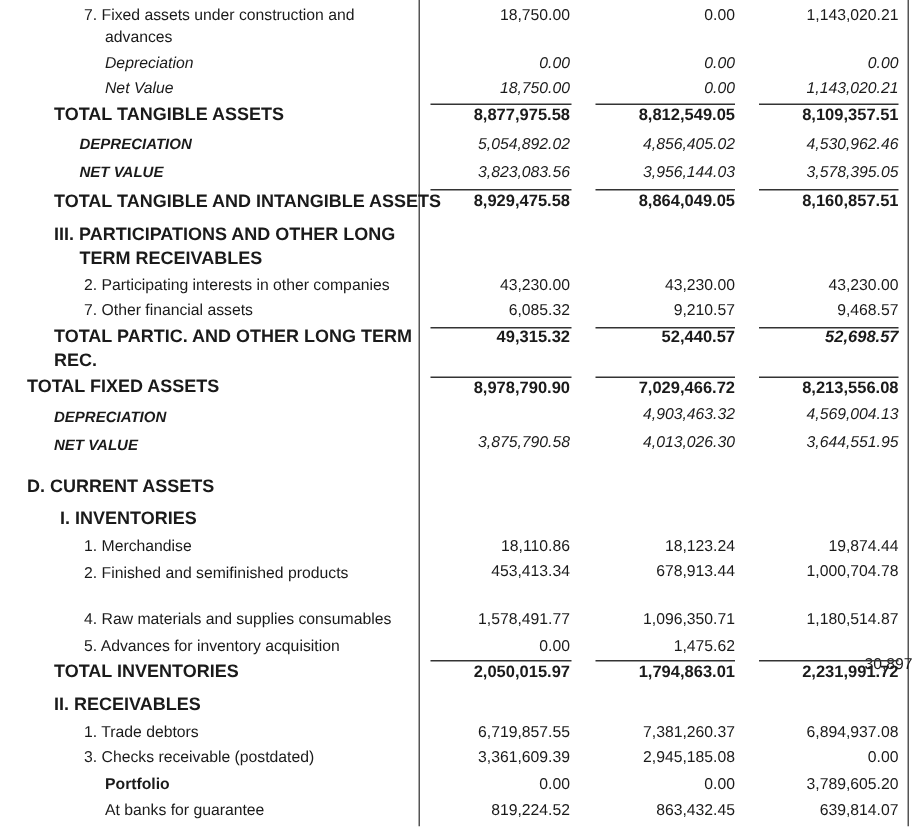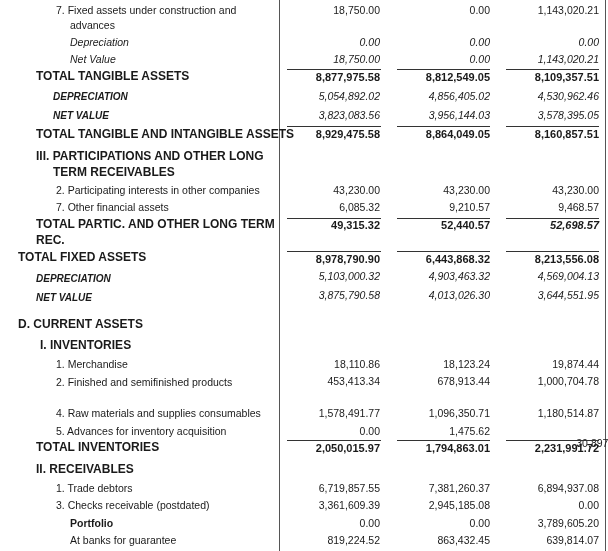--- a/index.html
+++ b/index.html
@@ -98,25 +98,24 @@
   <div class="num c1 bold" style="top:218px;">49,315.32</div>
   <div class="num c2 bold" style="top:218px;">52,440.57</div>
   <div class="num c3 bold" style="top:218px;font-style:italic;">52,698.57</div>
 
   <div class="rule r1" style="top:251px;"></div>
   <div class="rule r2" style="top:251px;"></div>
   <div class="rule r3" style="top:251px;"></div>
 
   <div class="label big" style="left:18px;top:250px;">TOTAL FIXED ASSETS</div>
   <div class="num c1 bold" style="top:252px;">8,978,790.90</div>
-  <div class="num c2 bold" style="top:252px;">6,443,868.32</div>
+  <div class="num c2 bold" style="top:252px;">7,029,466.72</div>
   <div class="num c3 bold" style="top:252px;">8,213,556.08</div>
 
   <div class="label bi" style="left:36px;top:272px;">DEPRECIATION</div>
-  <div class="num c1 italic" style="top:269px;">5,103,000.32</div>
   <div class="num c2 italic" style="top:269px;">4,903,463.32</div>
   <div class="num c3 italic" style="top:269px;">4,569,004.13</div>
 
   <div class="label bi" style="left:36px;top:291px;">NET VALUE</div>
   <div class="num c1 italic" style="top:288px;">3,875,790.58</div>
   <div class="num c2 italic" style="top:288px;">4,013,026.30</div>
   <div class="num c3 italic" style="top:288px;">3,644,551.95</div>
 
   <div class="label big" style="left:18px;top:317px;">D. CURRENT ASSETS</div>
 

